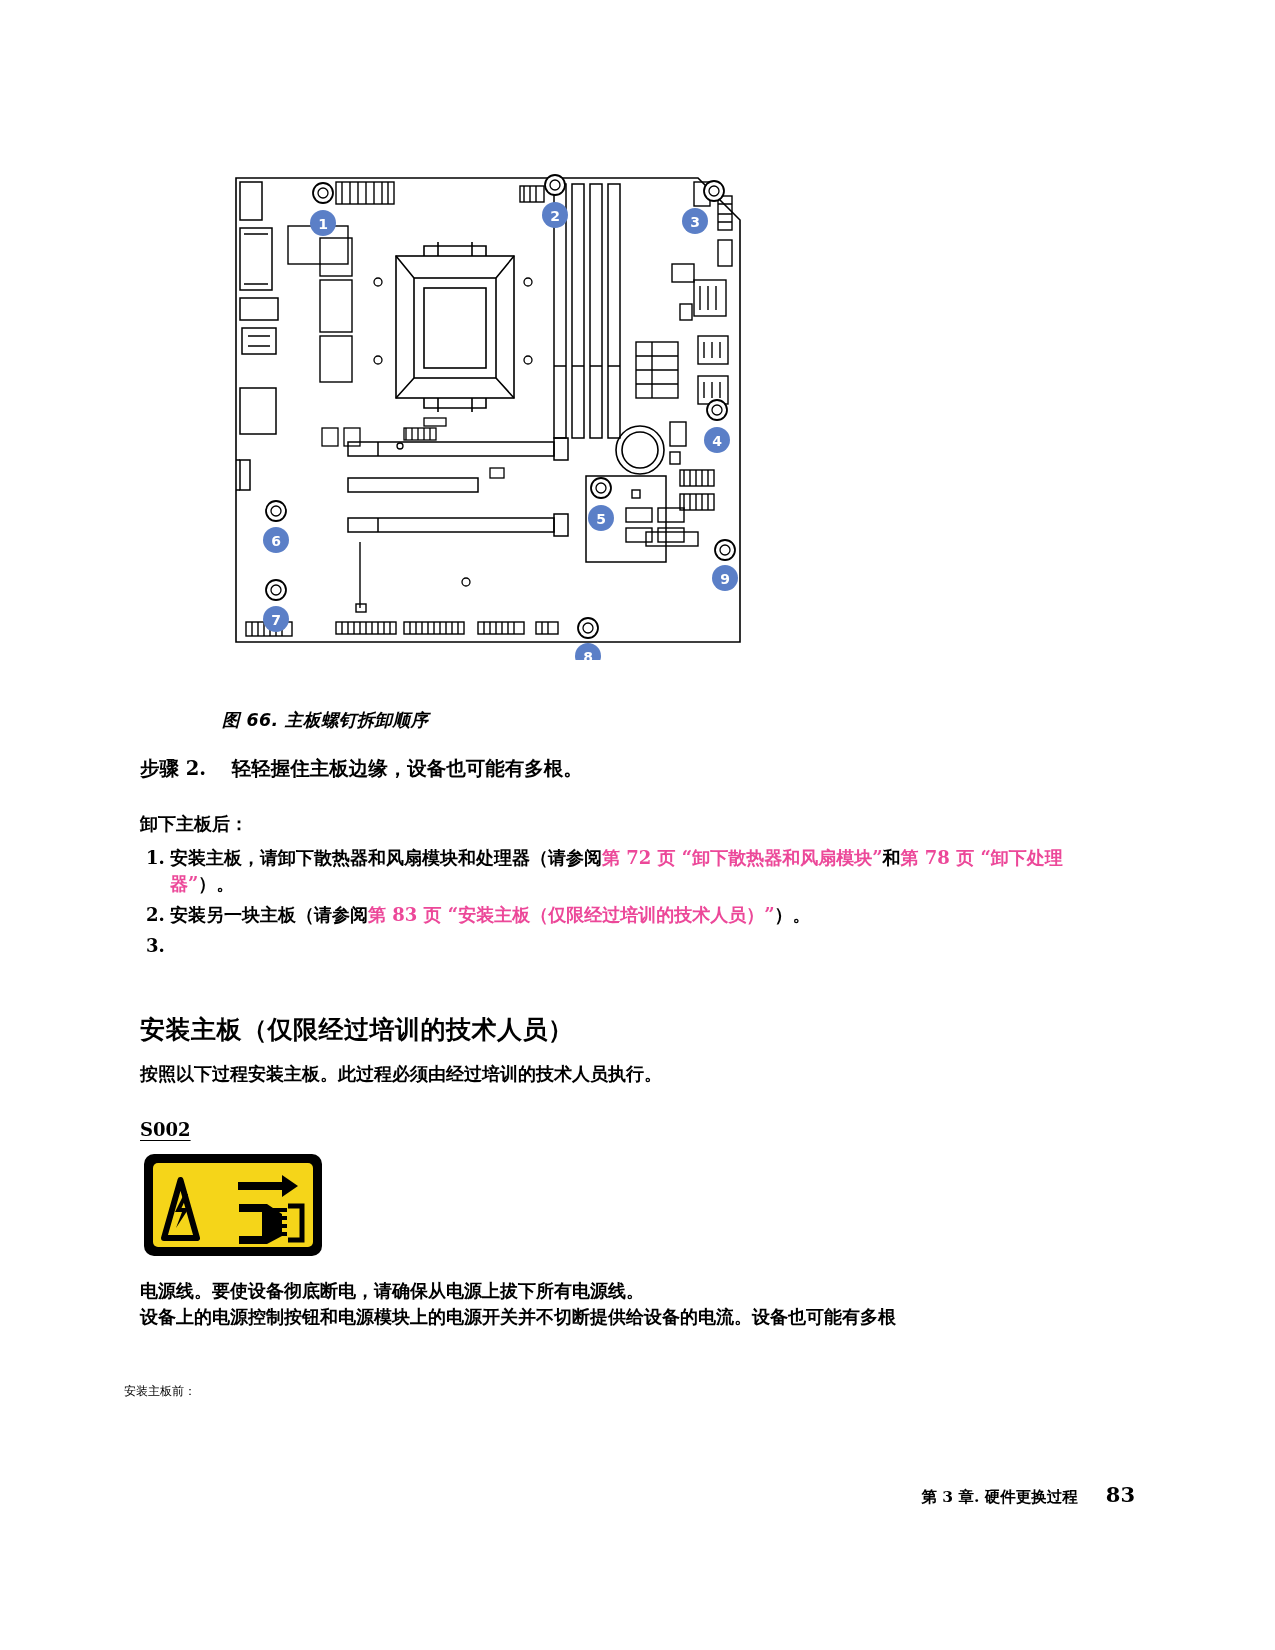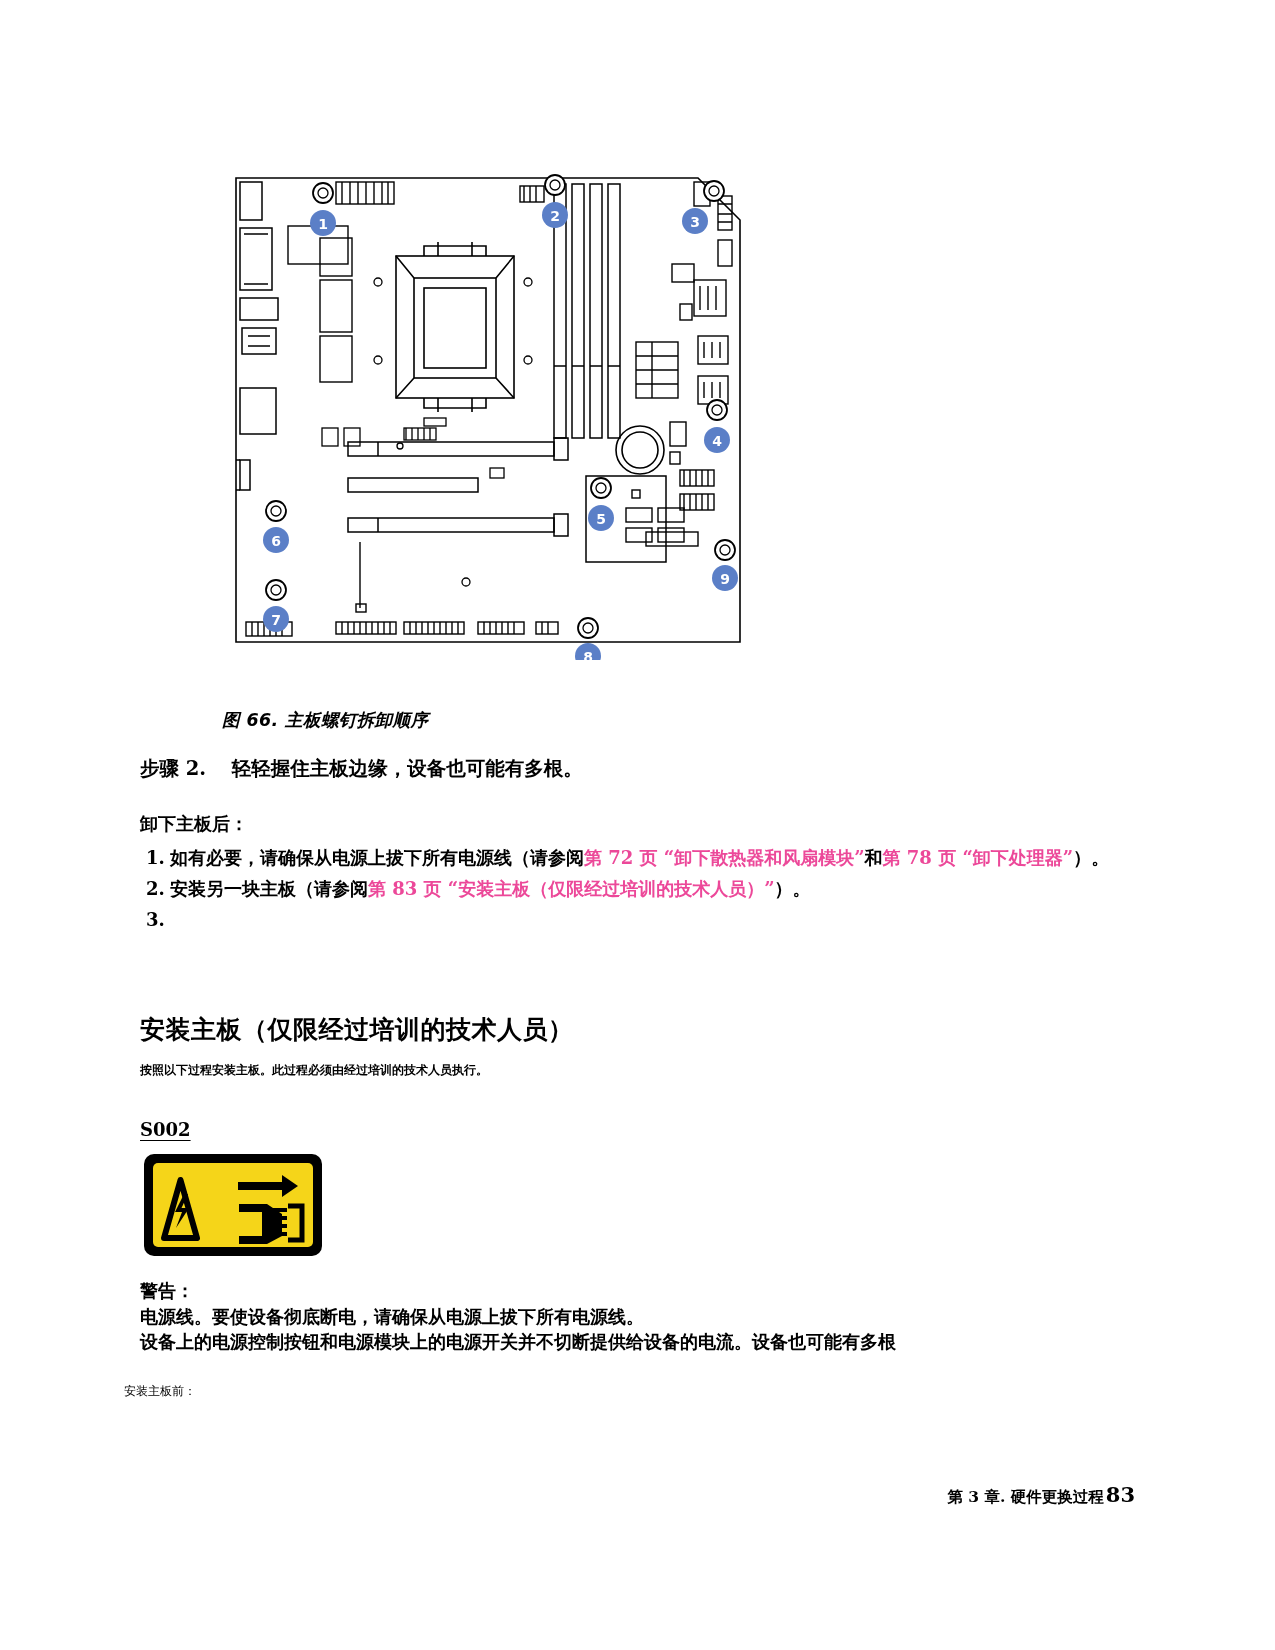--- a/index.html
+++ b/index.html
@@ -103,21 +103,21 @@
     font-size: 25px;
     letter-spacing: 0.5px;
   }
 
   .sec-para {
     position: absolute;
     left: 140px;
     top: 1062px;
     font-family: Liberation Serif, serif;
     font-weight: bold;
-    font-size: 12px;
+    font-size: 18px;
   }
 
   .code-label {
     position: absolute;
     left: 140px;
     top: 1119px;
     font-family: "DejaVu Serif", "Liberation Serif", serif;
     font-weight: bold;
     font-size: 18px;
     text-decoration: underline;
@@ -153,21 +153,21 @@
     font-size: 12px;
   }
 
   
   .footer {
     position: absolute;
     right: 140px;
     top: 1482px;
     display: flex;
     align-items: baseline;
-    gap: 2px;
+    gap: 28px;
     font-family: "DejaVu Serif", "Liberation Serif", serif;
     font-weight: bold;
   }
   .footer .chapter {
     font-size: 15.5px;
   }
   .footer .pagenum {
     font-size: 21px;
   }
 
@@ -387,21 +387,21 @@
 
   <div class="step-line">
     <span>步骤 2.</span>
     <span class="gap"></span>
     <span>轻轻握住主板边缘，设备也可能有多根。</span>
   </div>
 
   <div class="after-line">卸下主板后：</div>
 
   <ol class="ol-list" id="after-list">
-      <li><span class="marker">1.</span><span>如有必要，请确保从电源上拔下所有电源线（请参阅</span><span class="lnk">第 72 页 “卸下散热器和风扇模块”</span><span>和</span><span class="lnk">第 78 页 “卸下处理器”</span><span>）。</span></li>
+      <li><span class="marker">1.</span><span>安装主板，请卸下散热器和风扇模块和处理器（请参阅</span><span class="lnk">第 72 页 “卸下散热器和风扇模块”</span><span>和</span><span class="lnk">第 78 页 “卸下处理器”</span><span>）。</span></li>
       <li><span class="marker">2.</span><span>安装另一块主板（请参阅</span><span class="lnk">第 83 页 “安装主板（仅限经过培训的技术人员）”</span><span>）。</span></li>
       <li><span class="marker">3.</span></li>
     </ol>
 
   <div class="sec-heading">安装主板（仅限经过培训的技术人员）</div>
   <div class="sec-para">按照以下过程安装主板。此过程必须由经过培训的技术人员执行。</div>
 
   <div class="code-label">S002</div>
 
   <div class="safety-label">
@@ -418,21 +418,20 @@
         <path d="M97 52 L125 52 L140 62 L140 84 L125 92 L97 92 L97 84 L120 84 L120 60 L97 60 Z"></path>
       </g>
       <g stroke="#000000" stroke-width="4" fill="none">
         <path d="M126 58 L145 58 M126 66 L145 66 M126 74 L145 74 M126 82 L145 82"></path>
       </g>
       <path d="M146 54 L160 54 L160 88 L146 88" fill="none" stroke="#000000" stroke-width="5"></path>
     </svg>
   </div>
 
   <div class="caution-block">
-    <div>警告：</div>
     <div>电源线。要使设备彻底断电，请确保从电源上拔下所有电源线。</div>
     <div>设备上的电源控制按钮和电源模块上的电源开关并不切断提供给设备的电流。设备也可能有多根</div>
   </div>
 
   <div class="before-line">安装主板前：</div>
 
   <div class="footer">
     <span class="chapter">第 3 章. 硬件更换过程</span>
     <span class="pagenum">83</span>
   </div>

